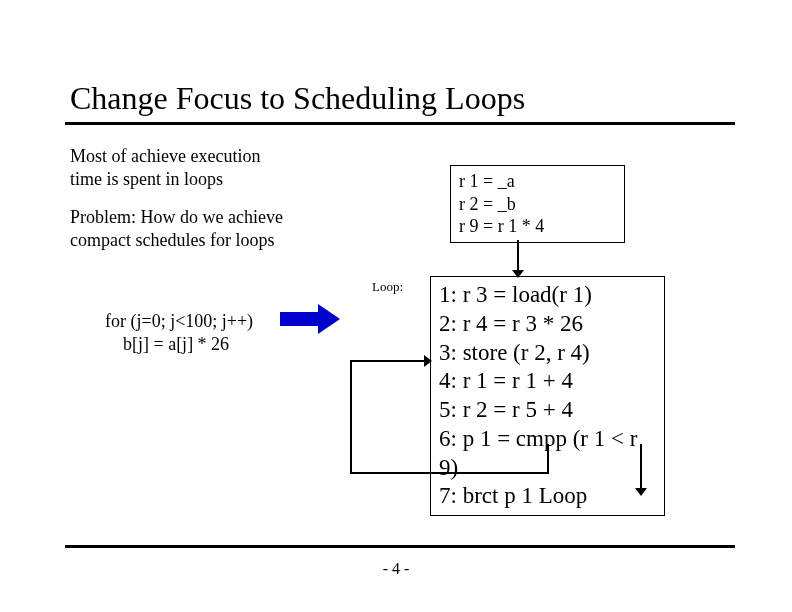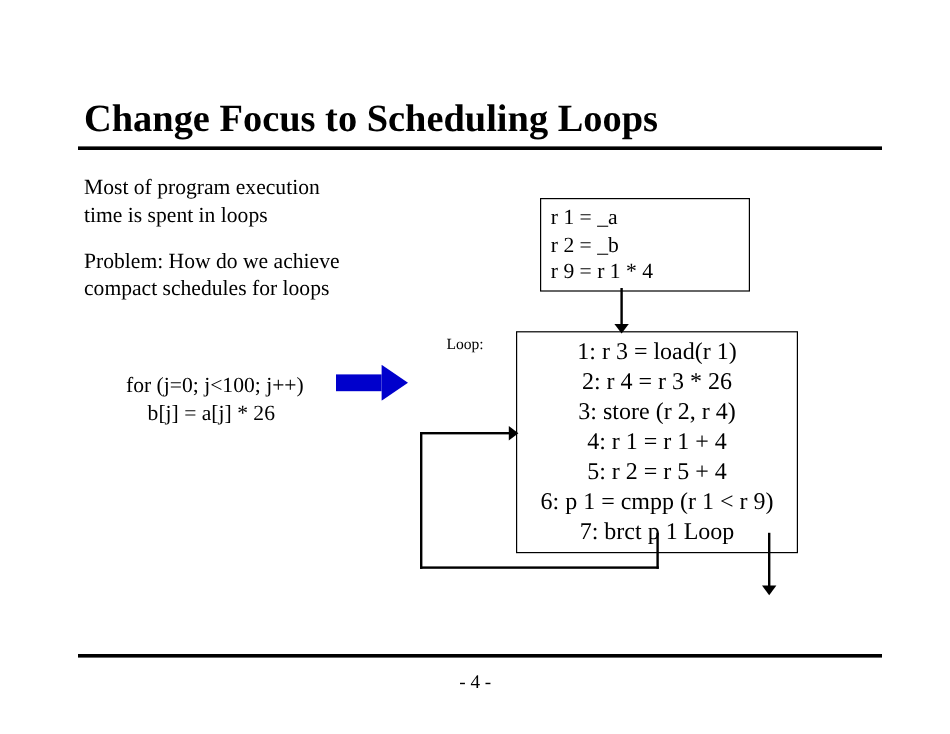--- a/index.html
+++ b/index.html
@@ -9,21 +9,21 @@
     background: #fff;
     font-family: "Times New Roman", Times, serif;
     position: relative;
     color: #000;
   }
   .title {
     position: absolute;
     top: 80px;
     left: 70px;
     font-size: 32px;
-    font-weight: bold;
+    font-weight: normal;
   }
   .title-underline {
     position: absolute;
     top: 122px;
     left: 65px;
     width: 670px;
     height: 3px;
     background: #000;
   }
   .intro1 {
@@ -75,23 +75,22 @@
     left: 372px;
     font-size: 13px;
   }
   .box2 {
     position: absolute;
     top: 276px;
     left: 430px;
     width: 235px;
     border: 1.5px solid #000;
     padding: 4px 8px;
-    font-size: 20px;
-    line-height: 1.25;
-    text-align: center;
+    font-size: 23px;
+    line-height: 1.25;
   }
   .box1-to-box2 {
     position: absolute;
     top: 240px;
     left: 517px;
     width: 2px;
     height: 36px;
     background: #000;
   }
   .box1-to-box2-head {
@@ -177,21 +176,21 @@
     text-align: center;
     font-size: 16px;
   }
 </style>
 </head>
 <body>
 
 <div class="title">Change Focus to Scheduling Loops</div>
 <div class="title-underline"></div>
 
-<div class="intro1">Most of program execution time is spent in loops</div>
+<div class="intro1">Most of achieve execution time is spent in loops</div>
 <div class="intro2">Problem:  How do we achieve compact schedules for loops</div>
 
 <div class="forloop">
   <div>for (j=0; j&lt;100; j++)</div>
   <div style="white-space:pre;">    b[j] = a[j] * 26</div>
 </div>
 
 <div class="arrow">
   <svg width="60" height="30" viewBox="0 0 60 30">
     <rect x="0" y="8" width="38" height="14" fill="#0000cc"></rect>

